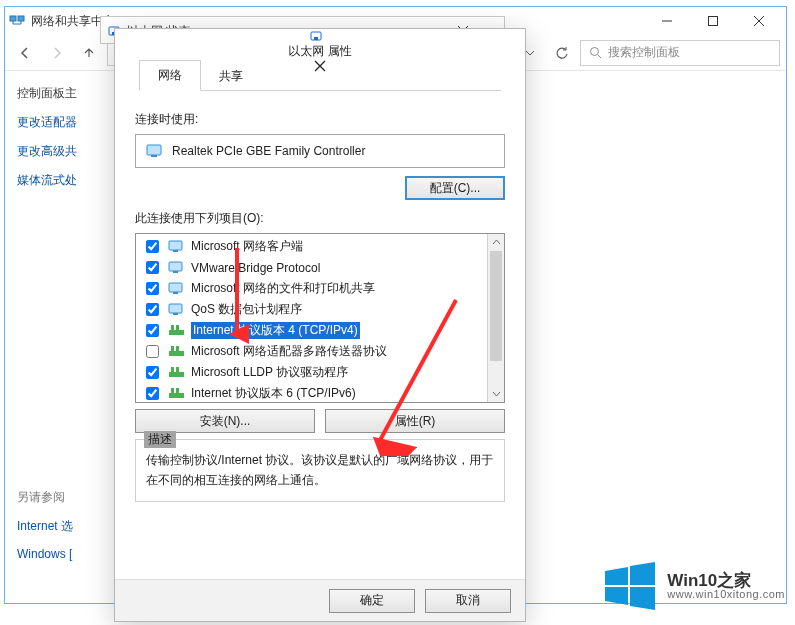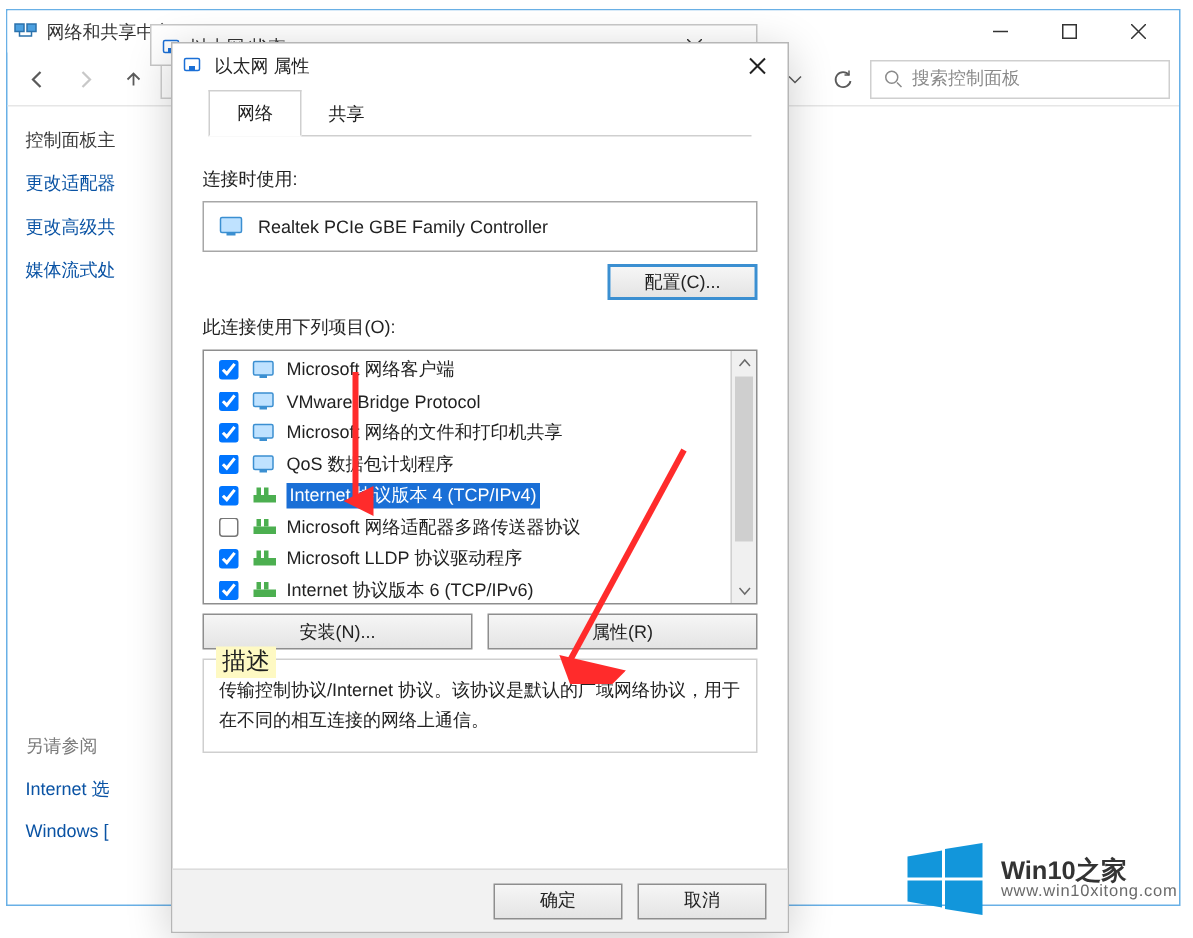--- a/index.html
+++ b/index.html
@@ -31,21 +31,21 @@
   .rtxt { color:#3a3a3a; margin-top:60px; }
 
   
   .win-mid { position:absolute; left:100px; top:16px; width:405px; height:28px; background:#fff; border:1px solid #c8c8c8; }
   .win-mid .titlebar { height:28px; display:flex; align-items:center; padding:0 6px; }
   .win-mid .title { font-size:12px; color:#333; flex:1; }
   .win-mid .closebtn { width:40px; color:#333; text-align:center; }
 
   
   .win-front { position:absolute; left:114px; top:28px; width:412px; height:594px; background:#fff; border:1px solid #b6b6b6; box-shadow:0 6px 28px rgba(0,0,0,.2); }
-  .win-front .titlebar { height:30px; display:flex; align-items:center; padding:0 6px; }
+  .win-front .titlebar { height:30px; display:flex; align-items:center; padding:0 6px;flex-direction:column; }
   .win-front .titlebar .tb-icon { width:16px; height:16px; margin-right:6px; }
   .win-front .titlebar .title { flex:1; font-size:12px; color:#222; }
   .win-front .titlebar .closebtn { width:28px; height:28px; display:flex; align-items:center; justify-content:center; }
   .tabs { margin:0 24px; display:flex; border-bottom:1px solid #cfcfcf; position:relative;}
   .tab { padding:6px 18px 6px; border:1px solid #cfcfcf; border-bottom:1px solid #fff; background:#fff; margin-right:-1px; position:relative; top:1px;}
   .tab.inactive { border:1px solid transparent; border-bottom:none; background:transparent; top:2px;}
   .content { padding:10px 20px; }
   .lbl { margin:10px 0 6px; color:#222; }
   .adapterbox { display:flex; align-items:center; gap:8px; border:1px solid #a7a7a7; padding:8px 10px; }
   .cfgrow { display:flex; justify-content:flex-end; margin:8px 0 4px; }
@@ -60,21 +60,21 @@
   .listbox .scrollbar .thumb { position:absolute; left:2px; right:2px; top:0; height:110px; background:#cfcfcf; }
   .li { display:flex; align-items:center; gap:6px; padding:1px 6px; height:21px; }
   .li input[type=checkbox]{ width:13px; height:13px; }
   .li .ic { width:17px; height:17px; display:flex; align-items:center; justify-content:center; flex-shrink:0; }
   .li .txt { font-size:12px; }
   .li.selected { }
   .li.selected .txt { background:#1a6fd6; color:#fff; padding:0 2px; }
   .btnrow3 { display:flex; gap:10px; margin:6px 0; }
   .btnrow3 .btn { flex:1; }
   .group { border:1px solid #cfcfcf; padding:10px; margin-top:6px; position:relative; }
-  .group .legend { position:absolute; top:-9px; left:8px; background:#fef9c3; padding:0 4px; font-size:16px; color:#222; }
+  .group .legend { position:absolute; top:-9px; left:8px; background:#a3a3a3; padding:0 4px; font-size:12px; color:#222; }
   .group .body { font-size:12px; color:#222; line-height:1.7; }
   .dlgbtns { position:absolute; left:0; right:0; bottom:0; height:42px; border-top:1px solid #dcdcdc; background:#f2f2f2; display:flex; justify-content:flex-end; align-items:center; gap:10px; padding:0 14px; }
 
   
   .arrow-overlay { position:absolute; pointer-events:none; }
   .arrow-overlay.a1 { left:225px; top:248px; width:24px; height:100px; }
   .arrow-overlay.a2 { left:364px; top:296px; width:100px; height:160px; }
 
   
   .watermark { position:absolute; right:10px; bottom:12px; display:flex; align-items:center; gap:10px; }

